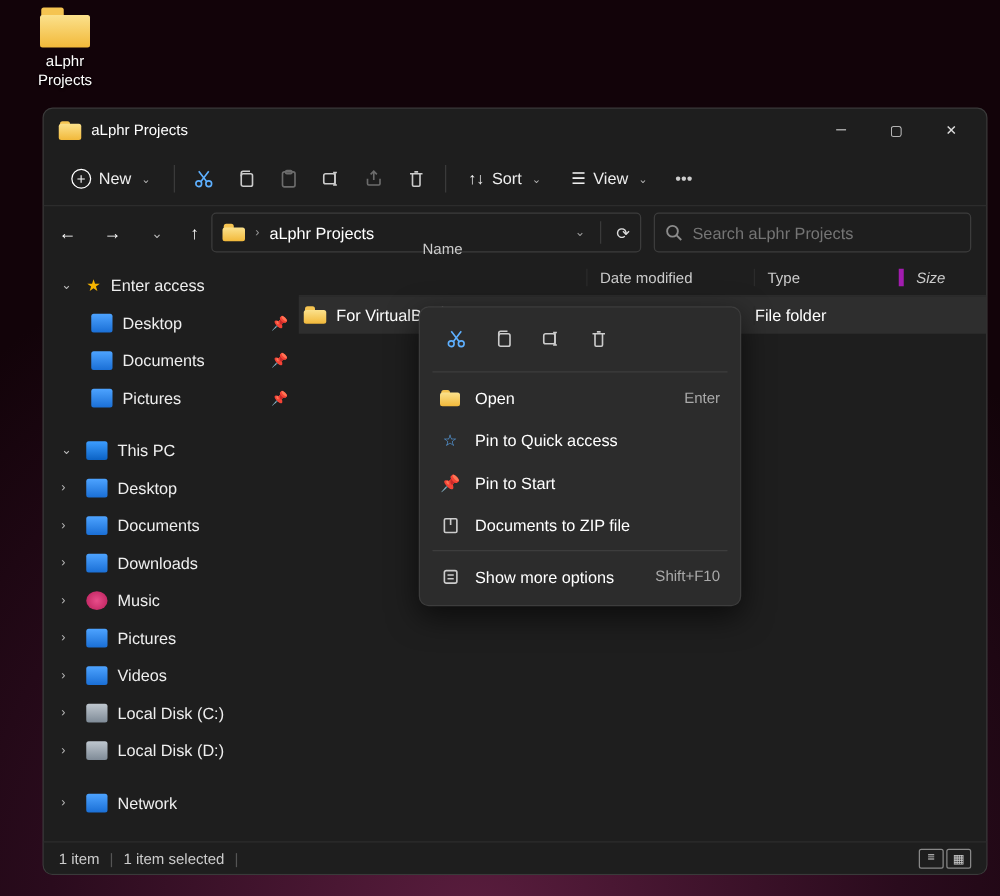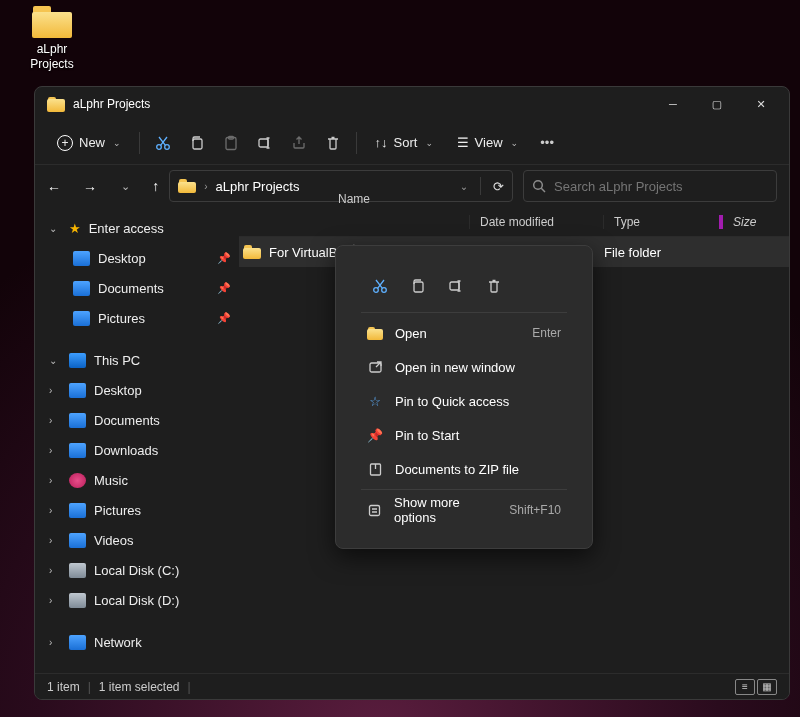--- a/index.html
+++ b/index.html
@@ -64,21 +64,21 @@
 .c-type { width:116px; border-left:1px solid #2b2b2b;}
 .c-size { flex:1; border-left:4px solid #a21caf;font-style:italic;}
 .row { display:flex; height:30px; align-items:center; background:#2e2e2e; font-size:13px; }
 .row .c-name { gap:8px; }
 .row .folder { width:18px; height:14px; margin-left:4px;}
 .sort-caret{color:#999;font-size:9px;}
 
 .ctxmenu {
   position:absolute; left:96px; top:38px; width:258px;
   background:#2c2c2c; border:1px solid #3d3d3d; border-radius:8px;
-  box-shadow:0 8px 24px rgba(0,0,0,0.6); padding:21px; z-index:10;
+  box-shadow:0 8px 24px rgba(0,0,0,0.6); padding:6px; z-index:10;
 }
 .ctx-iconrow { display:flex; gap:4px; padding:4px 6px 8px; }
 .ctx-iconrow .tb-icon { width:34px; height:30px; }
 .ctx-sep { height:1px; background:#3d3d3d; margin:3px 4px; }
 .ctx-item { display:flex; align-items:center; height:34px; padding:0 10px; gap:12px; border-radius:4px; color:#fff; font-size:13px; }
 .ctx-item .shortcut { margin-left:auto; color:#aaa; font-size:12px; }
 .ctx-item.highlight { outline:3px solid #d92a1c; outline-offset:-1px; border-radius:2px; }
 .ci { width:16px; height:16px; display:flex; align-items:center; justify-content:center; }
 
 .statusbar { position:absolute; bottom:0; left:0; right:0; height:26px; display:flex; align-items:center; padding:0 12px; font-size:12px; color:#ccc; background:#1e1e1e; border-top:1px solid #2c2c2c; }
@@ -318,29 +318,20 @@
         </div>
         <div class="ctx-sep"></div>
         <div class="ctx-item">
             <span class="ci">
               <span class="folder folder-shape" style="width:16px;height:13px"></span>
             </span>
             <span>Open</span>
             <span class="shortcut">Enter</span>
           </div>
         <div class="ctx-item">
-            <span class="ci">
-              <svg width="15" height="15" fill="none" stroke="#ccc" stroke-width="1.3">
-                <rect x="2" y="3" width="11" height="9" rx="1.5"></rect>
-                <path d="M9 2 h4 v4 M13 2 L8 7"></path>
-              </svg>
-            </span>
-            <span>Open in new window</span>
-          </div>
-        <div class="ctx-item">
             <span class="ci" style="color:#5eb0ff">☆</span>
             <span>Pin to Quick access</span>
           </div>
         <div class="ctx-item">
             <span class="ci" style="color:#5eb0ff">📌</span>
             <span>Pin to Start</span>
           </div>
         <div class="ctx-item">
             <span class="ci">
               <svg width="15" height="15" fill="none" stroke="#ccc" stroke-width="1.3">

